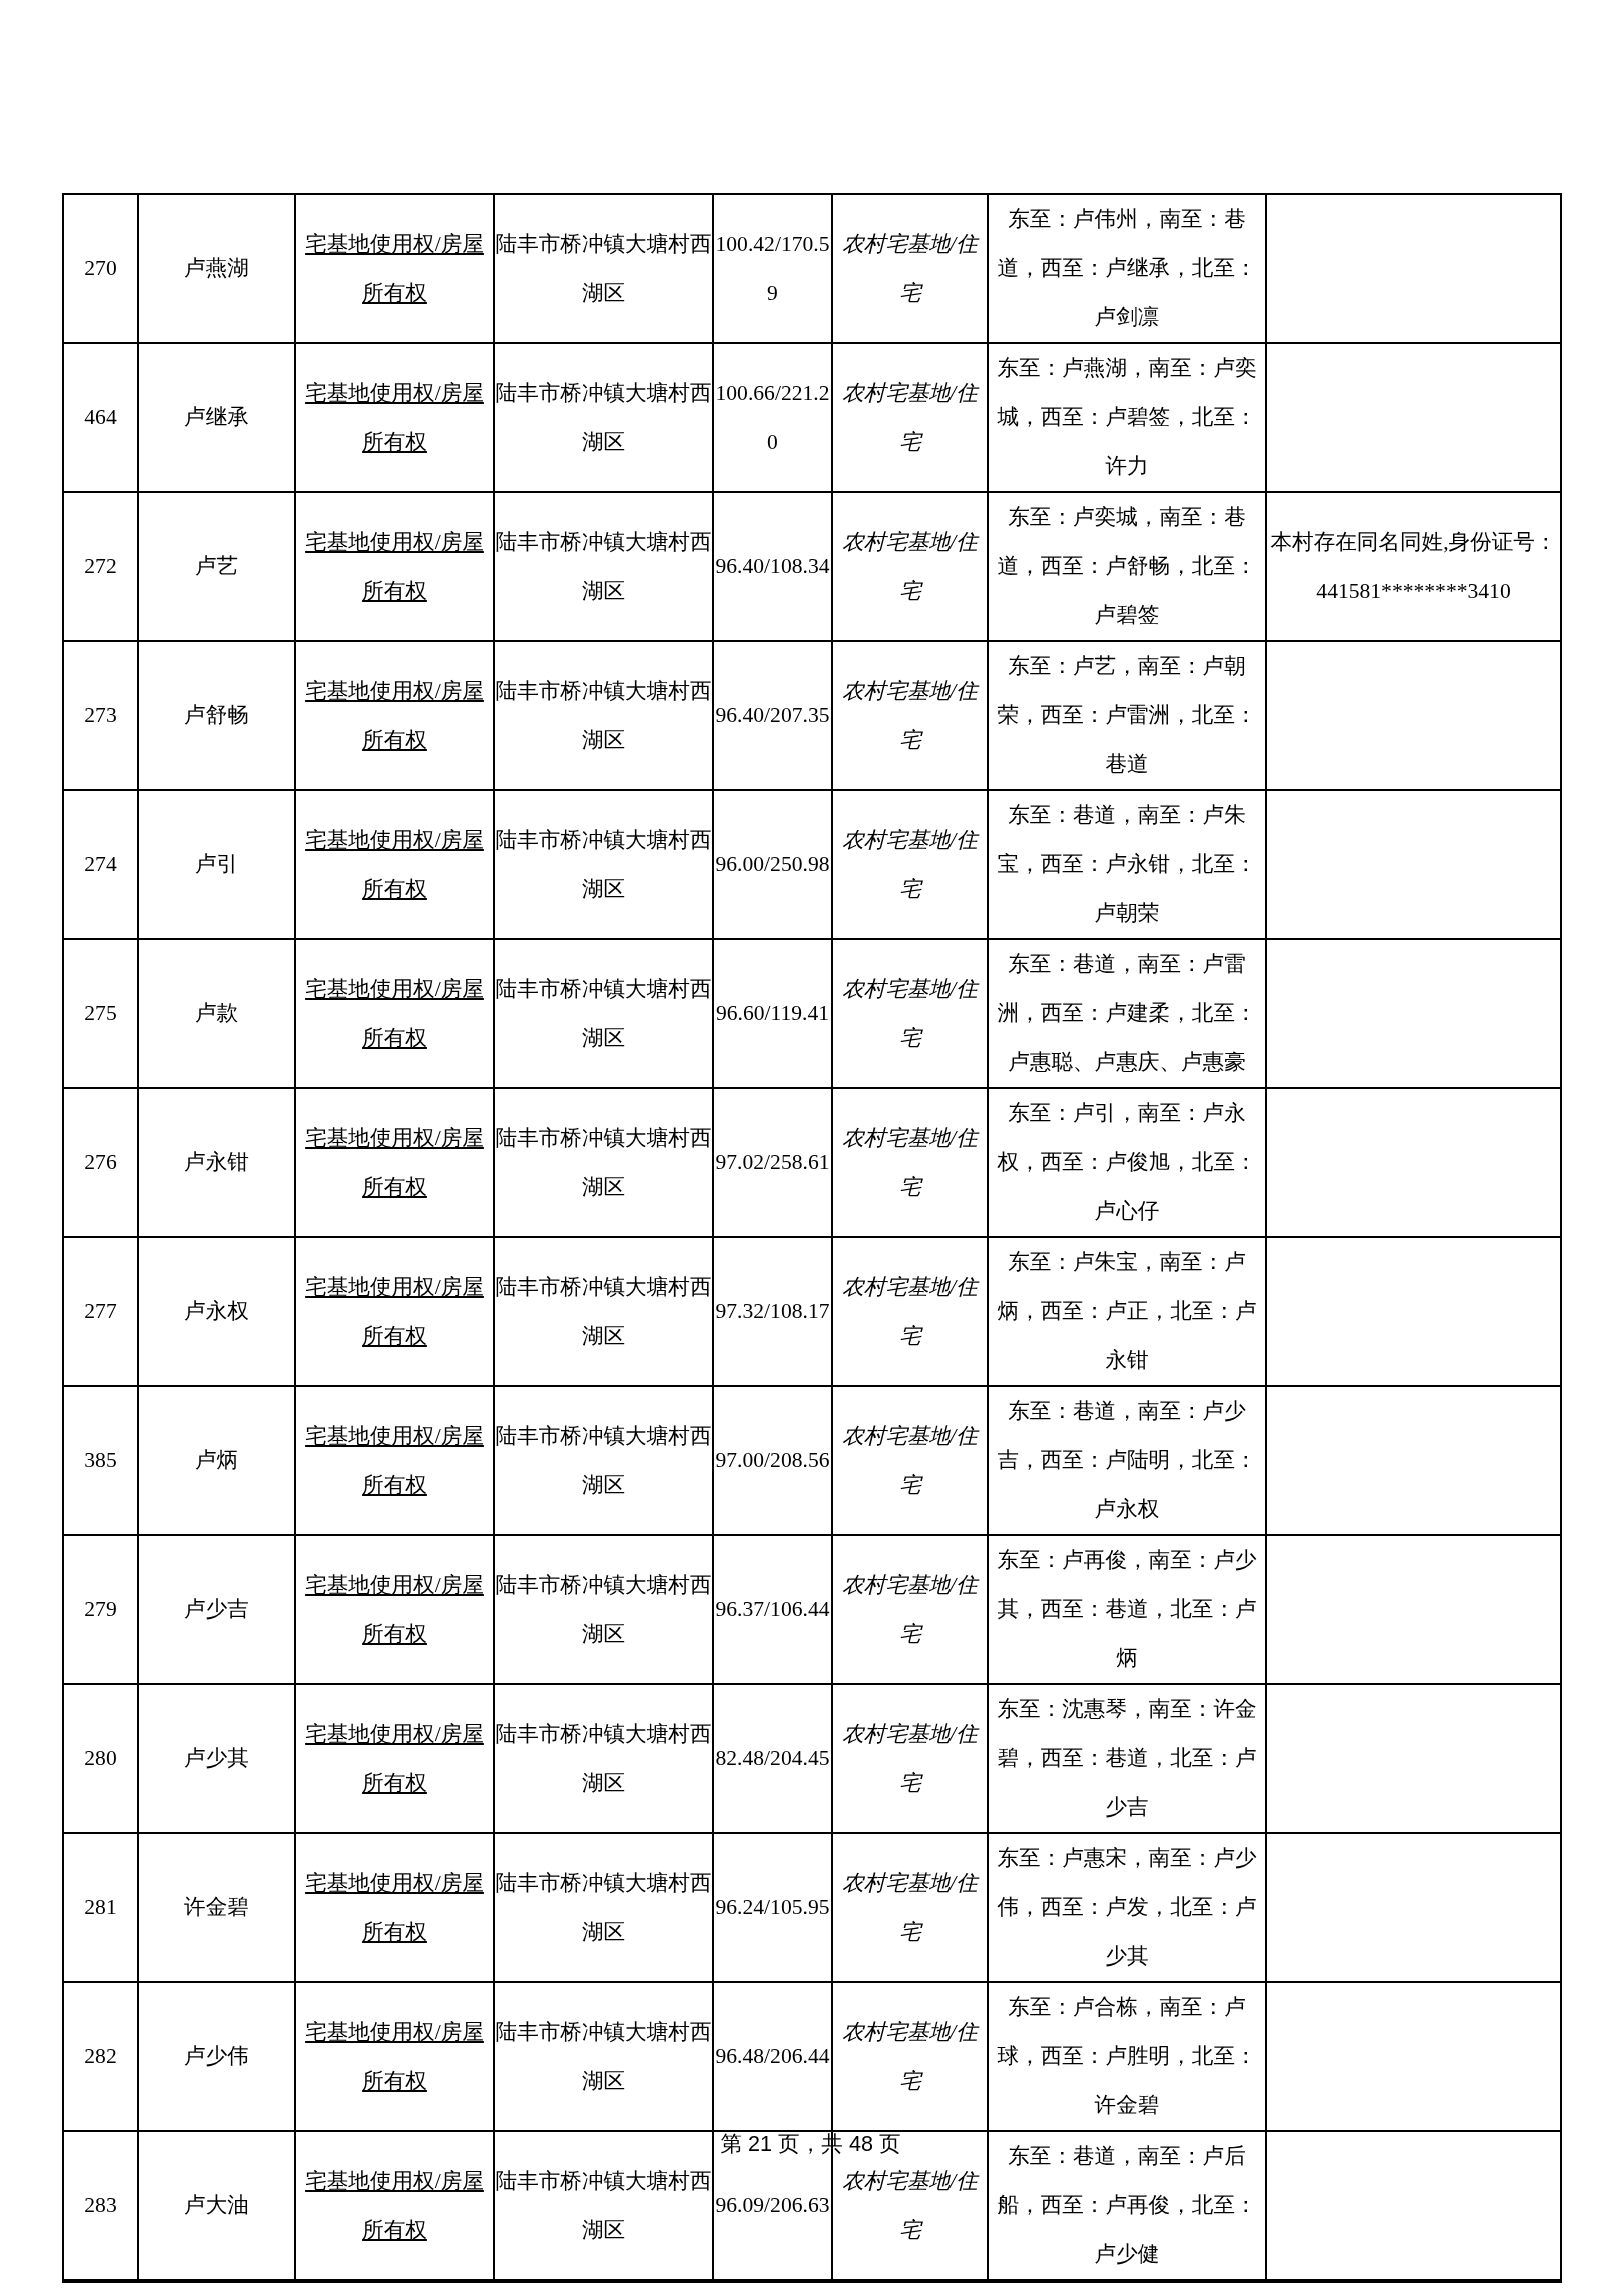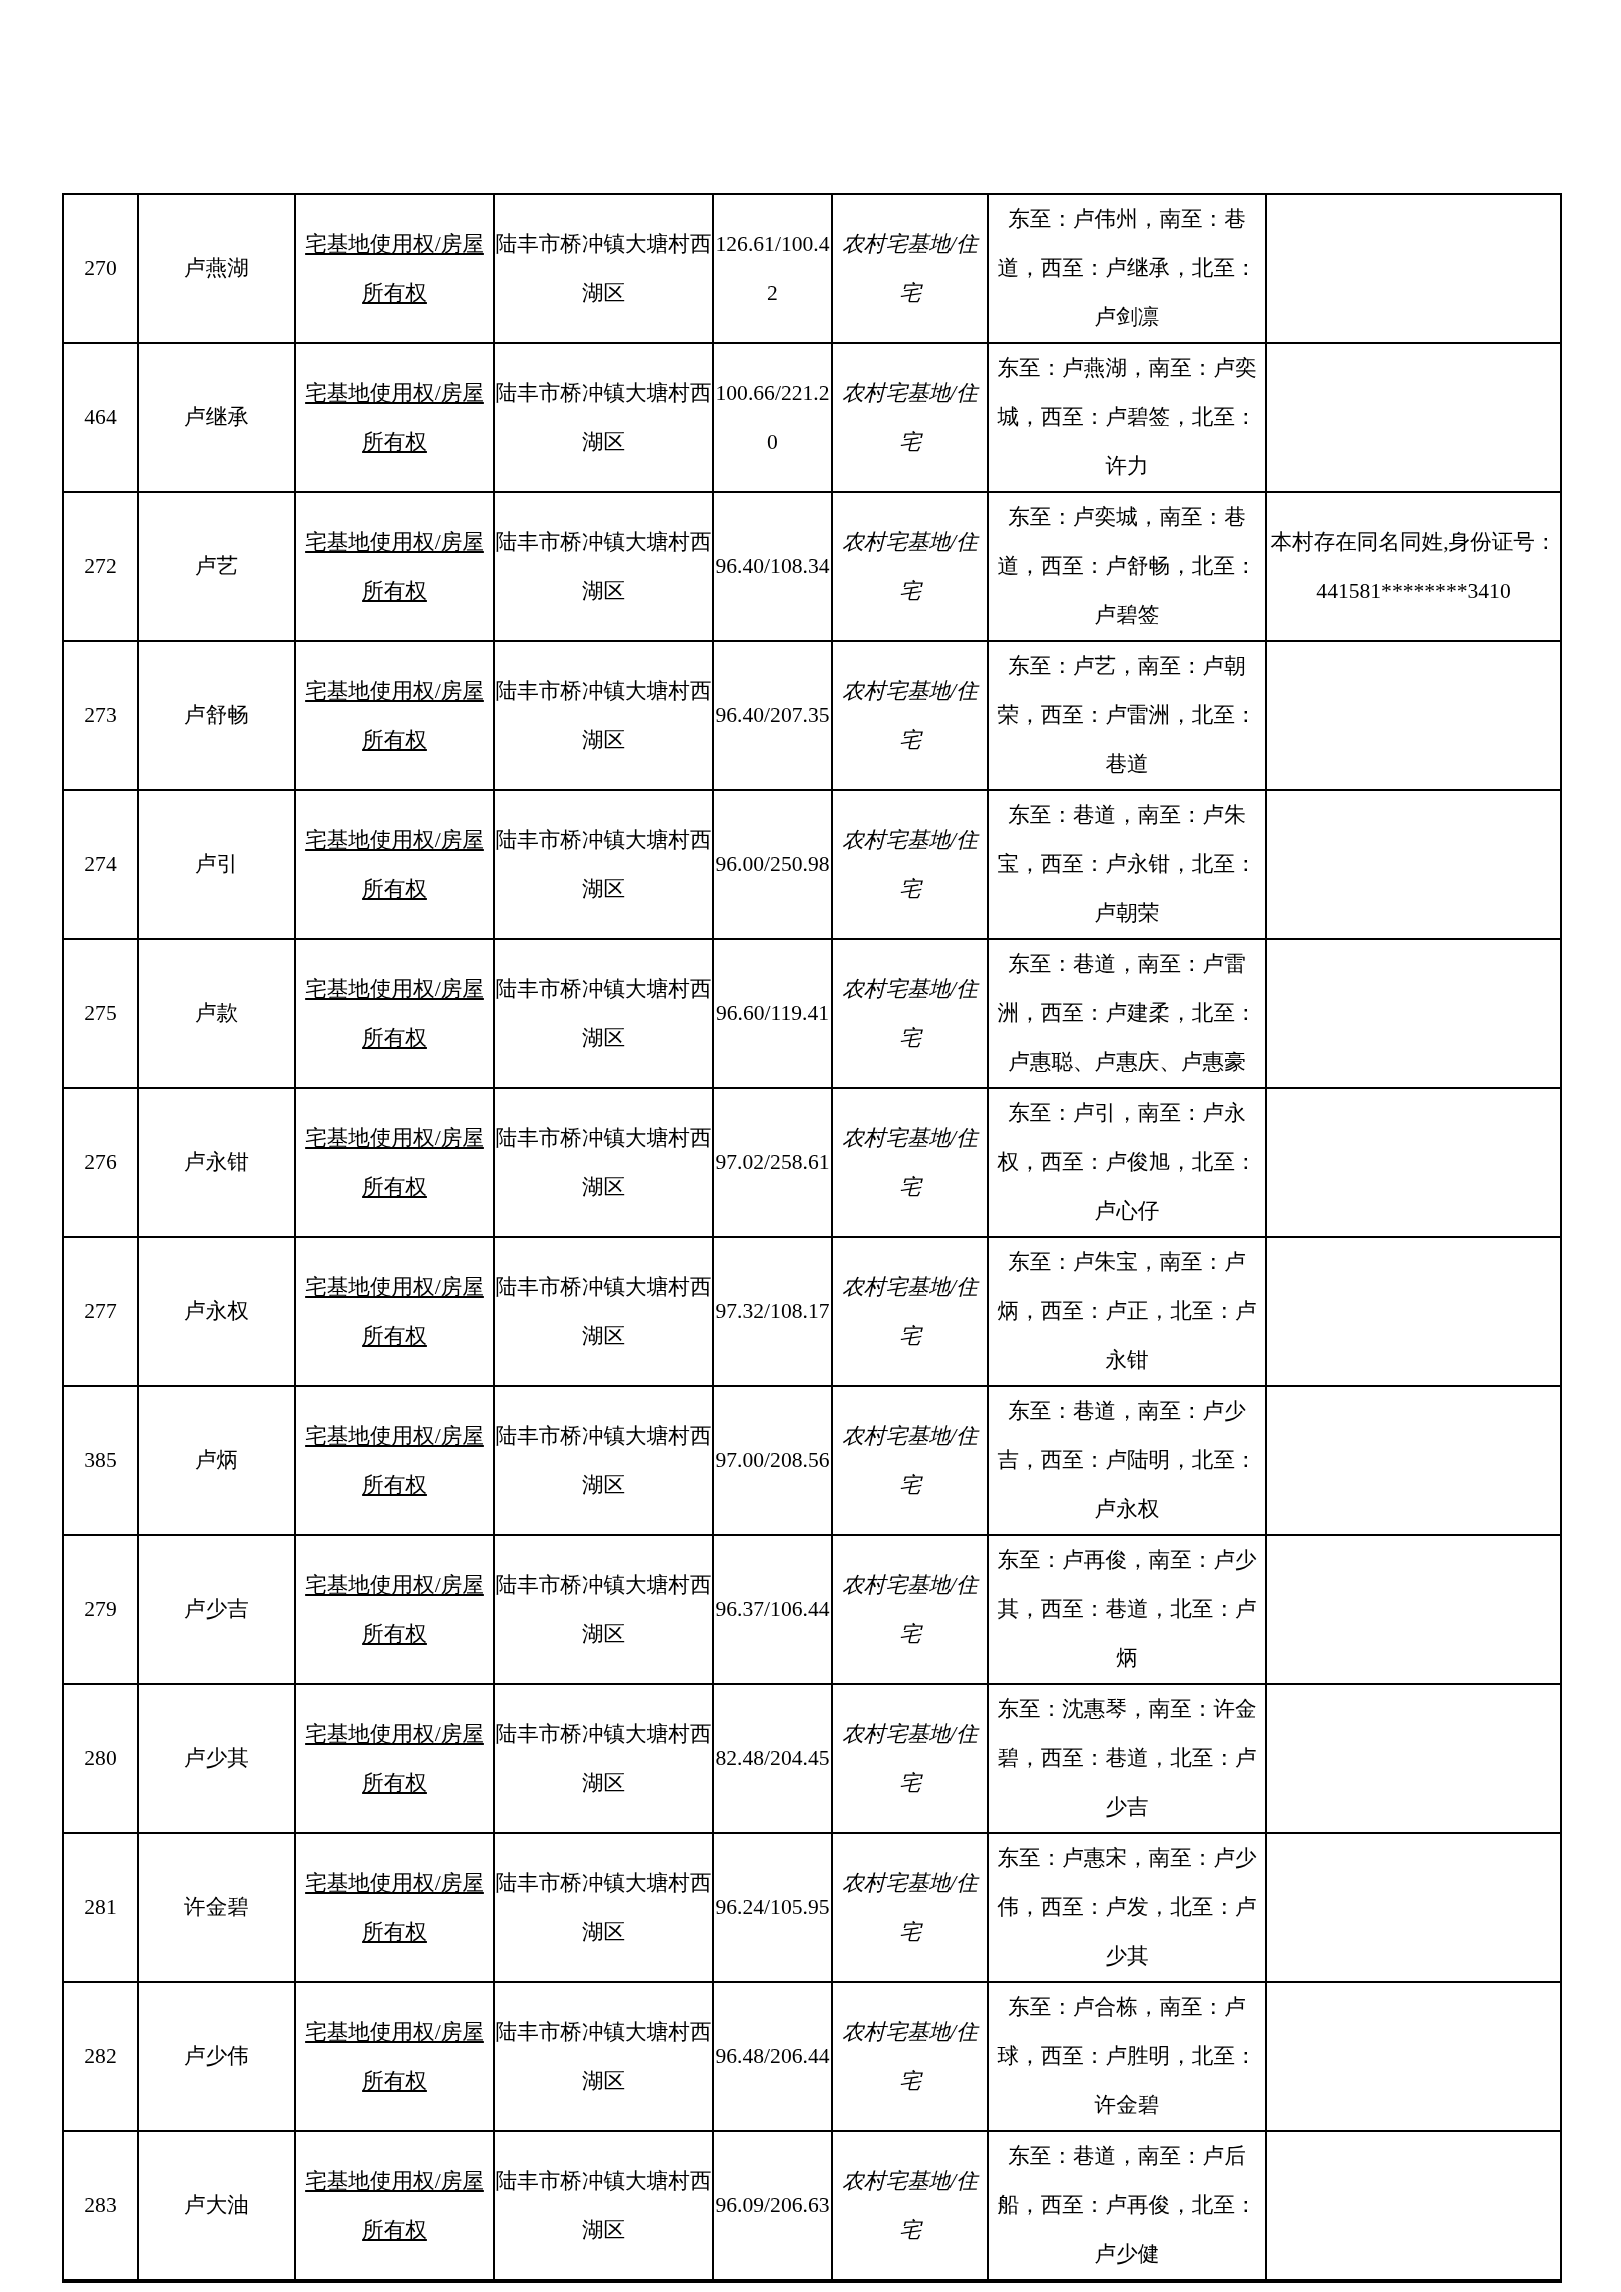--- a/index.html
+++ b/index.html
@@ -77,21 +77,21 @@
         <col style="width:156px">
         <col style="width:278px">
         <col style="width:295px">
     </colgroup>
     <tbody>
       <tr>
         <td class="c-no">270</td>
         <td class="c-name">卢燕湖</td>
         <td class="c-right">宅基地使用权/房屋所有权</td>
         <td class="c-loc">陆丰市桥冲镇大塘村西湖区</td>
-        <td class="c-area">126.61/100.42</td>
+        <td class="c-area">100.42/170.59</td>
         <td class="c-use">农村宅基地/住宅</td>
         <td class="c-bound">东至：卢伟州，南至：巷道，西至：卢继承，北至：卢剑凛</td>
         <td class="c-remark"></td>
       </tr>
       <tr>
         <td class="c-no">464</td>
         <td class="c-name">卢继承</td>
         <td class="c-right">宅基地使用权/房屋所有权</td>
         <td class="c-loc">陆丰市桥冲镇大塘村西湖区</td>
         <td class="c-area">100.66/221.20</td>
@@ -215,14 +215,15 @@
         <td class="c-right">宅基地使用权/房屋所有权</td>
         <td class="c-loc">陆丰市桥冲镇大塘村西湖区</td>
         <td class="c-area">96.09/206.63</td>
         <td class="c-use">农村宅基地/住宅</td>
         <td class="c-bound">东至：巷道，南至：卢后船，西至：卢再俊，北至：卢少健</td>
         <td class="c-remark"></td>
       </tr>
     </tbody>
   </table>
 
+  <div class="footer">第 21 页，共 48 页</div>
 </div>
 
 
 </body></html>

